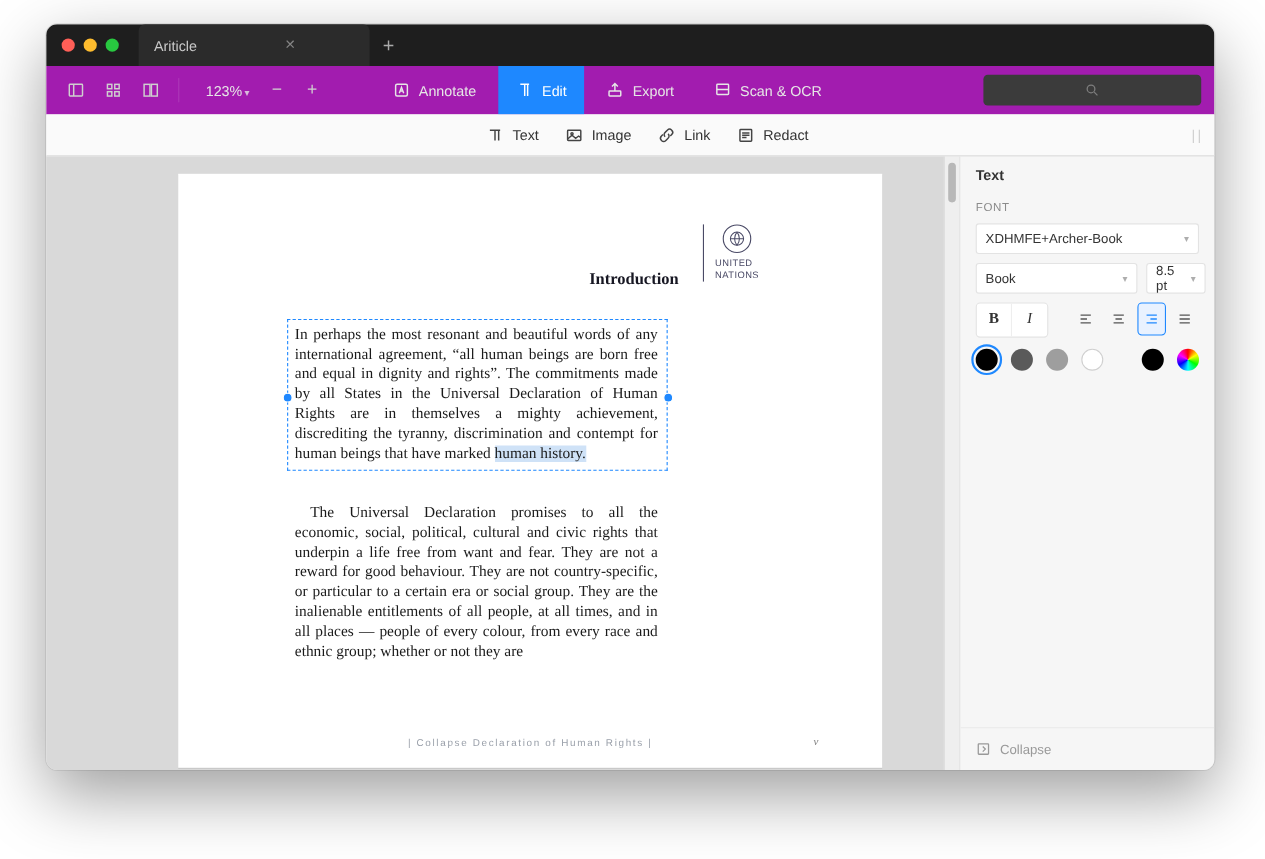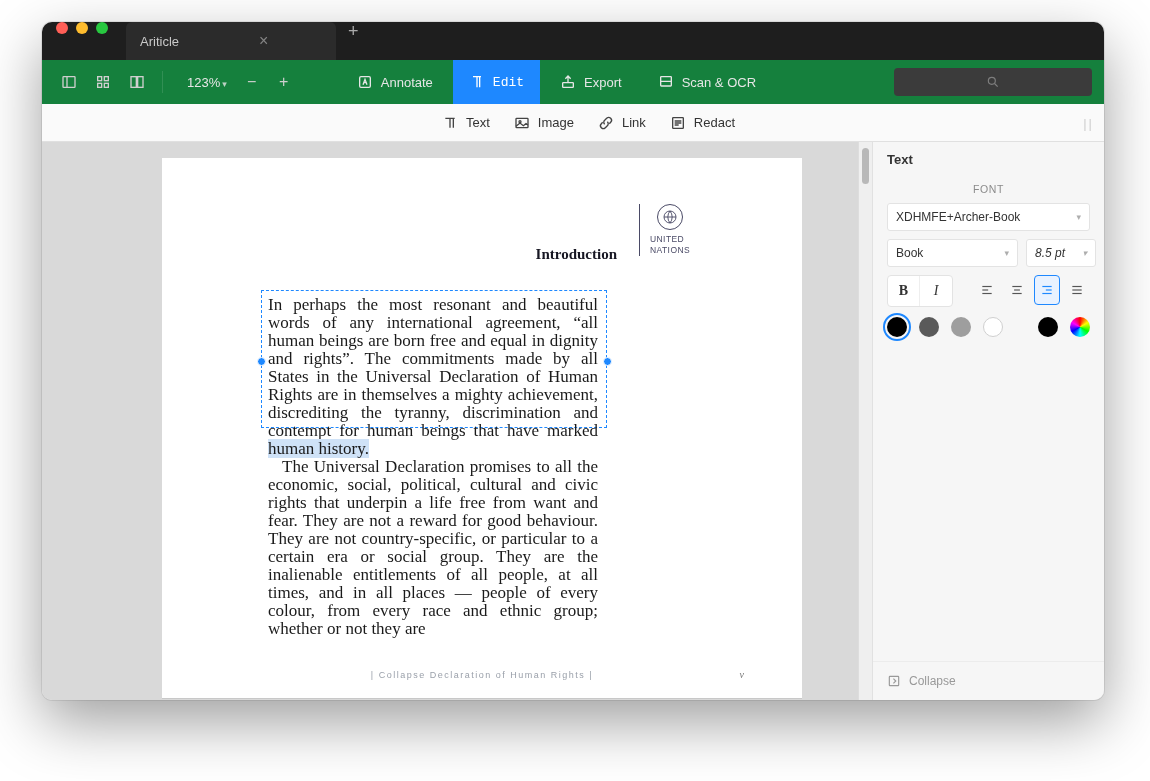--- a/index.html
+++ b/index.html
@@ -21,20 +21,21 @@
     box-shadow: 0 22px 60px rgba(0,0,0,.38), 0 0 0 1px rgba(0,0,0,.08);
     background: #f0f0f0;
     display: flex;
     flex-direction: column;
   }
   
   .titlebar {
     height: 38px;
     background: #1e1e1e;
     display: flex;
+    align-items: center;
     color: #c9c9c9;
     font-size: 13px;
   }
   .traffic-lights { display: flex; gap: 8px; padding-left: 14px; }
   .light { width: 12px; height: 12px; border-radius: 50%; }
   .light.red { background: #ff5f57; }
   .light.yellow { background: #febc2e; }
   .light.green { background: #28c840; }
   .tab {
     margin-left: 18px;
@@ -45,21 +46,21 @@
     padding: 0 14px;
     gap: 80px;
     min-width: 210px;
     border-top-left-radius: 6px; border-top-right-radius: 6px;
   }
   .tab .close-x { color: #aaa; font-size: 16px; opacity: .7; line-height: 1; }
   .new-tab { margin-left: 12px; color: #aaa; font-size: 18px; line-height: 1; }
   
   .toolbar {
     height: 44px;
-    background: #15803d;
+    background: #a21caf;
     display: flex;
     align-items: center;
     color: #e6e6e6;
     font-size: 13px;
     padding: 0 12px;
     gap: 4px;
   }
   .icon-btn {
     width: 30px; height: 30px;
     display: flex; align-items: center; justify-content: center;
@@ -71,21 +72,21 @@
     margin-left: 6px;
   }
   .zoom-label { padding: 0 8px; font-size: 13px; }
   .chev-down { font-size: 9px; margin-left: 2px; opacity: .8; }
   .sep-v { width: 1px; height: 22px; background: rgba(255,255,255,.12); margin: 0 6px; }
   .mode-btn {
     display: flex; align-items: center; gap: 8px;
     height: 44px; padding: 0 16px;
     cursor: pointer;
   }
-  .mode-btn.active { background: #1e88ff; color: #fff; font-family: Liberation Mono, monospace; }
+  .mode-btn.active { background: #1e88ff; color: #fff; }
   .search-box {
     margin-left: auto;
     width: 198px; height: 28px;
     background: #3b3b3b; border-radius: 4px;
     display: flex; align-items: center; justify-content: center;
   }
   .search-box svg { width: 14px; height: 14px; opacity: .6; }
   
   .subbar {
     height: 38px;
@@ -140,21 +141,21 @@
     font-weight: 700;
     font-size: 15px;
     color: #171723;
   }
   .para {
     position: absolute;
     left: 106px;
     top: 138px;
     width: 330px;
     font-family: Georgia, "Times New Roman", serif;
-    font-size: 17px;
+    font-size: 14px;
     line-height: 18px;
     color: #1a1a1a;
     text-align: justify;
   }
   .para.second { top: 300px; text-align: justify; text-indent: 14px; }
   .selbox {
     position: absolute;
     left: 99px;
     top: 132px;
     width: 346px;
@@ -209,36 +210,35 @@
     border: 1px solid #e4e4e4;
     border-radius: 4px;
     display: flex; align-items: center; justify-content: center;
     font-family: Georgia, serif;
     font-size: 14px;
   }
   .sb-section {
     padding: 6px 14px 2px 14px;
     font-size: 10.5px; letter-spacing: .6px;
     color: #8b8b8b;
-    text-align: center;
   }
   .sb-field {
     margin: 6px 14px 0 14px;
     height: 28px;
     background: #fff;
     border: 1px solid #e3e3e3;
     border-radius: 3px;
     display: flex; align-items: center;
     padding: 0 8px; font-size: 12px;
     justify-content: space-between;
   }
   .sb-row { display: flex; gap: 8px; margin: 8px 8px 0 14px; }
   .sb-row .sb-field { margin: 0; }
   .sb-row .wide { flex: 1; }
-  .sb-row .narrow { width: 70px; font-style: italic; }
+  .sb-row .narrow { width: 54px; }
   .fmt-row { display: flex; margin: 8px 14px 0 14px; gap: 0; }
   .fmt-left {
     display: flex; border: 1px solid #e3e3e3; border-radius: 4px; overflow: hidden; background: #fff;
   }
   .fmt-btn {
     width: 32px; height: 30px; display: flex; align-items: center; justify-content: center;
     font-family: Georgia, serif; font-size: 14px; cursor: pointer;
     border-right: 1px solid #eee;
   }
   .fmt-btn:last-child { border-right: none; }

